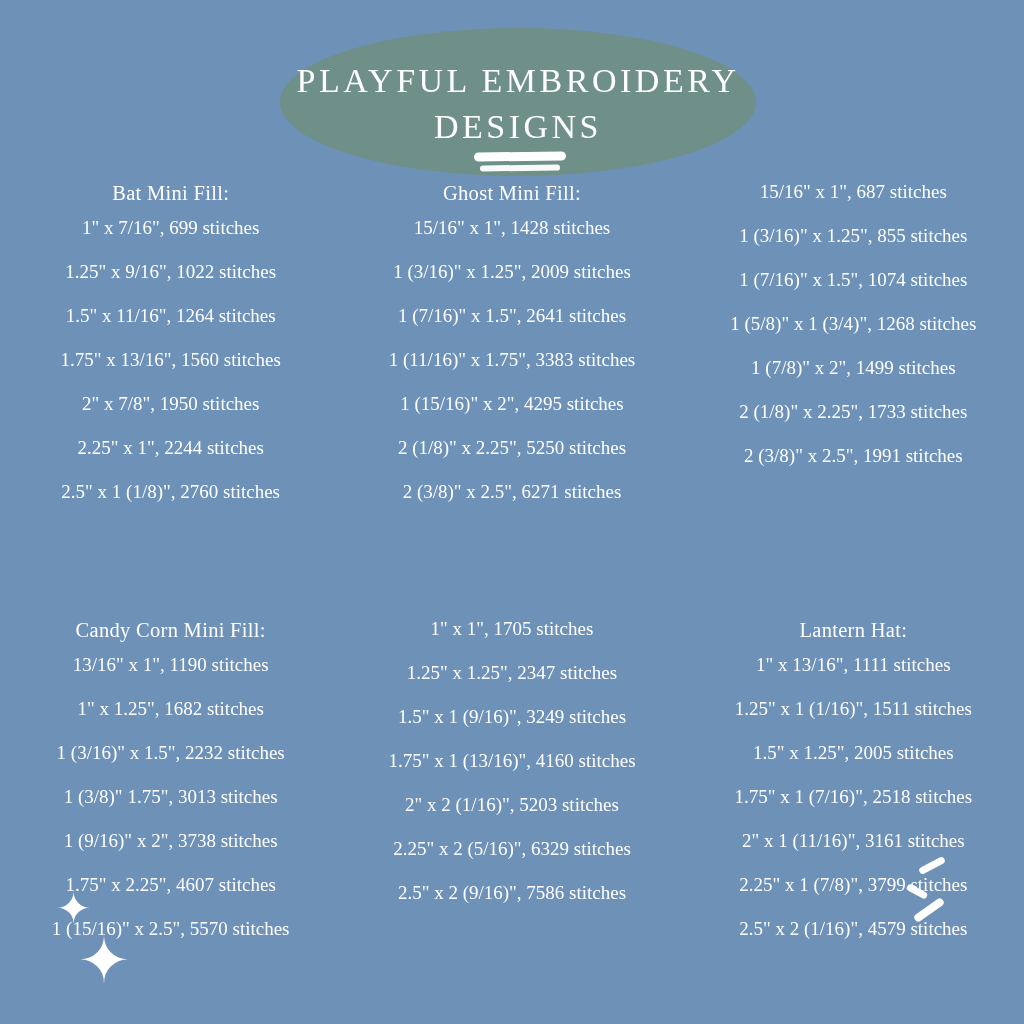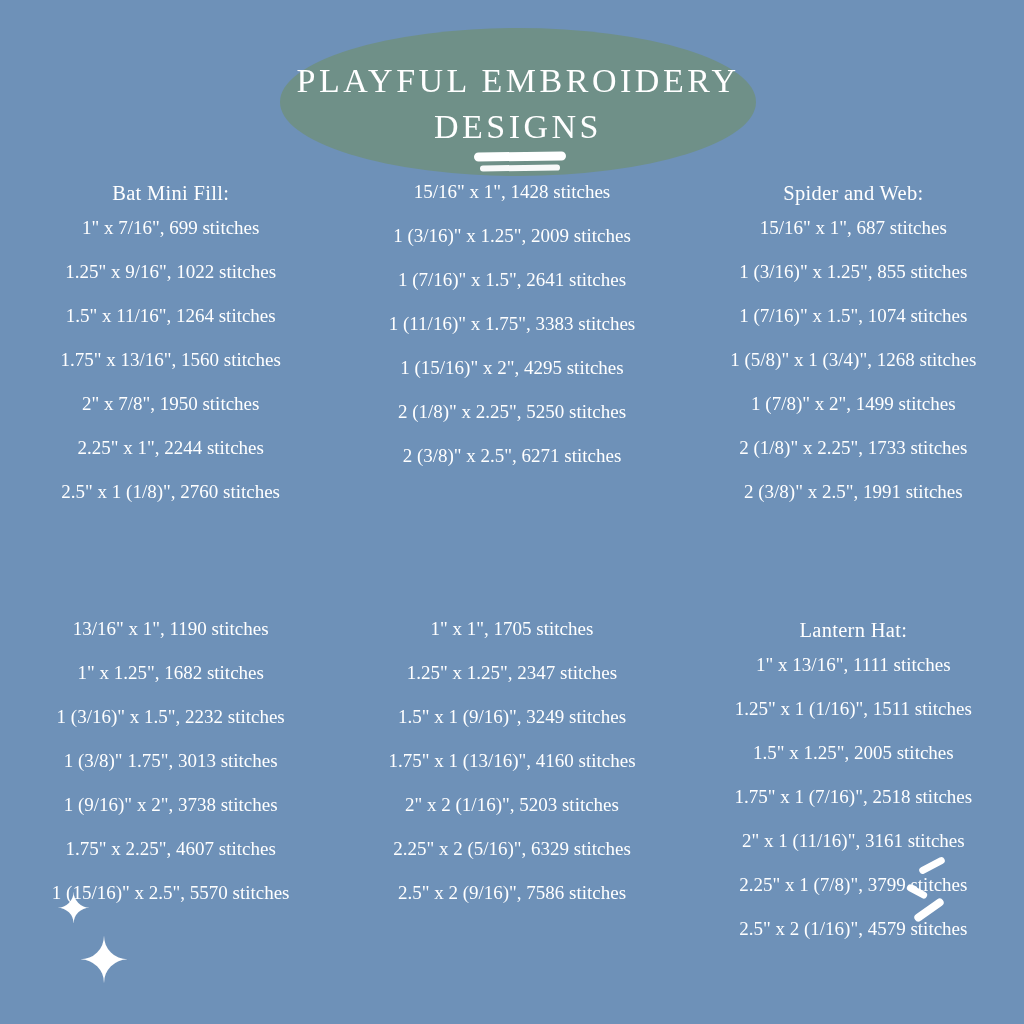--- a/index.html
+++ b/index.html
@@ -138,41 +138,42 @@
     <div class="block-row">1" x 7/16", 699 stitches</div>
     <div class="block-row">1.25" x 9/16", 1022 stitches</div>
     <div class="block-row">1.5" x 11/16", 1264 stitches</div>
     <div class="block-row">1.75" x 13/16", 1560 stitches</div>
     <div class="block-row">2" x 7/8", 1950 stitches</div>
     <div class="block-row">2.25" x 1", 2244 stitches</div>
     <div class="block-row">2.5" x 1 (1/8)", 2760 stitches</div>
   </div>
 
   <div class="block">
+    <div class="block-title">Ghost Mini Fill:</div>
     <div class="block-row">15/16" x 1", 1428 stitches</div>
     <div class="block-row">1 (3/16)" x 1.25", 2009 stitches</div>
     <div class="block-row">1 (7/16)" x 1.5", 2641 stitches</div>
     <div class="block-row">1 (11/16)" x 1.75", 3383 stitches</div>
     <div class="block-row">1 (15/16)" x 2", 4295 stitches</div>
     <div class="block-row">2 (1/8)" x 2.25", 5250 stitches</div>
     <div class="block-row">2 (3/8)" x 2.5", 6271 stitches</div>
   </div>
 
   <div class="block">
-    <div class="block-title">Spider and Web:</div>
     <div class="block-row">15/16" x 1", 687 stitches</div>
     <div class="block-row">1 (3/16)" x 1.25", 855 stitches</div>
     <div class="block-row">1 (7/16)" x 1.5",  1074 stitches</div>
     <div class="block-row">1 (5/8)" x 1 (3/4)", 1268 stitches</div>
     <div class="block-row">1 (7/8)" x 2", 1499 stitches</div>
     <div class="block-row">2 (1/8)" x 2.25", 1733 stitches</div>
     <div class="block-row">2 (3/8)" x 2.5", 1991 stitches</div>
   </div>
 
   <div class="block row2">
+    <div class="block-title">Candy Corn Mini Fill:</div>
     <div class="block-row">13/16" x 1", 1190 stitches</div>
     <div class="block-row">1" x 1.25", 1682 stitches</div>
     <div class="block-row">1 (3/16)" x 1.5", 2232 stitches</div>
     <div class="block-row">1 (3/8)"  1.75", 3013 stitches</div>
     <div class="block-row">1 (9/16)" x 2", 3738 stitches</div>
     <div class="block-row">1.75" x 2.25", 4607 stitches</div>
     <div class="block-row">1 (15/16)" x 2.5", 5570 stitches</div>
   </div>
 
   <div class="block row2">

